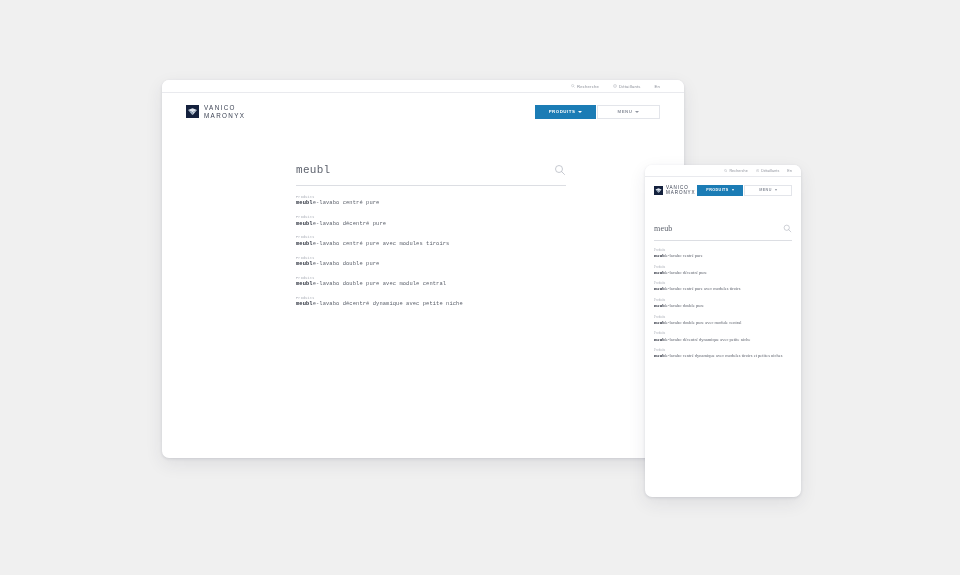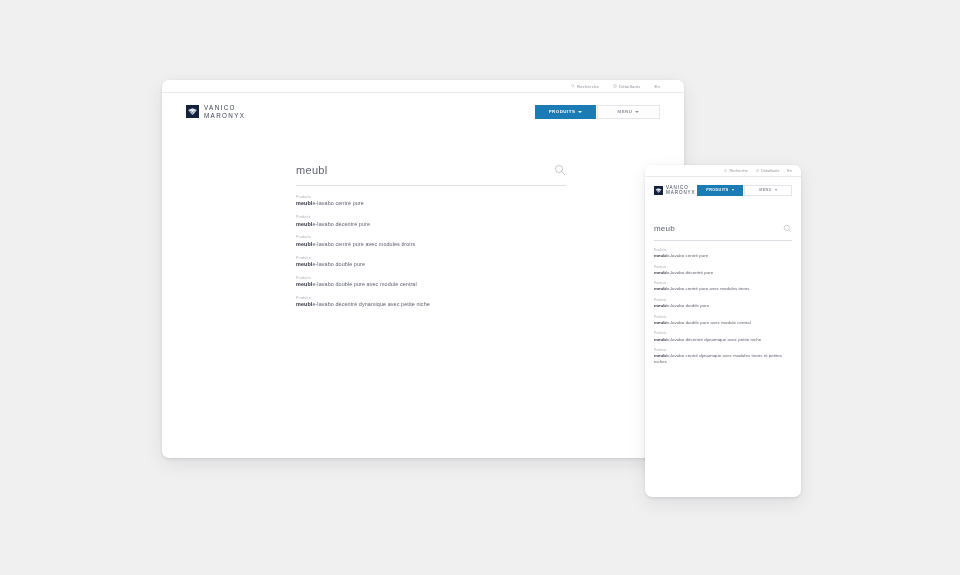--- a/index.html
+++ b/index.html
@@ -81,22 +81,22 @@
 
   .btn--ghost{background:#ffffff;color:#8f949f;border-color:#e3e5ea;}
   .card--desktop .btn--ghost{width:63px;}
   .card--mobile .btn--ghost{width:48px;}
 
   .caret{border-style:solid;border-color:currentColor transparent transparent transparent;}
   .card--desktop .caret{border-width:2.4px 2px 0 2px;}
   .card--mobile .caret{border-width:2px 1.7px 0 1.7px;}
 
   
-  .card--desktop .searchwrap{padding:34px 0 0 16px;}
-  .card--mobile .searchwrap{padding:21px 0 0 0;}
+  .card--desktop .searchwrap{padding:34px 0 0 16px;font-family:Liberation Mono, monospace;}
+  .card--mobile .searchwrap{padding:21px 0 0 0;font-family:Liberation Serif, serif;}
 
   .searchbox{
     display:flex;align-items:center;justify-content:space-between;
     border-bottom:1px solid #dcdee3;
     margin:0 auto;
   }
   .card--desktop .searchbox{width:270px;padding-bottom:9px;}
   .card--mobile .searchbox{width:138px;padding-bottom:7px;}
 
   .searchval{color:#5d626d;}

